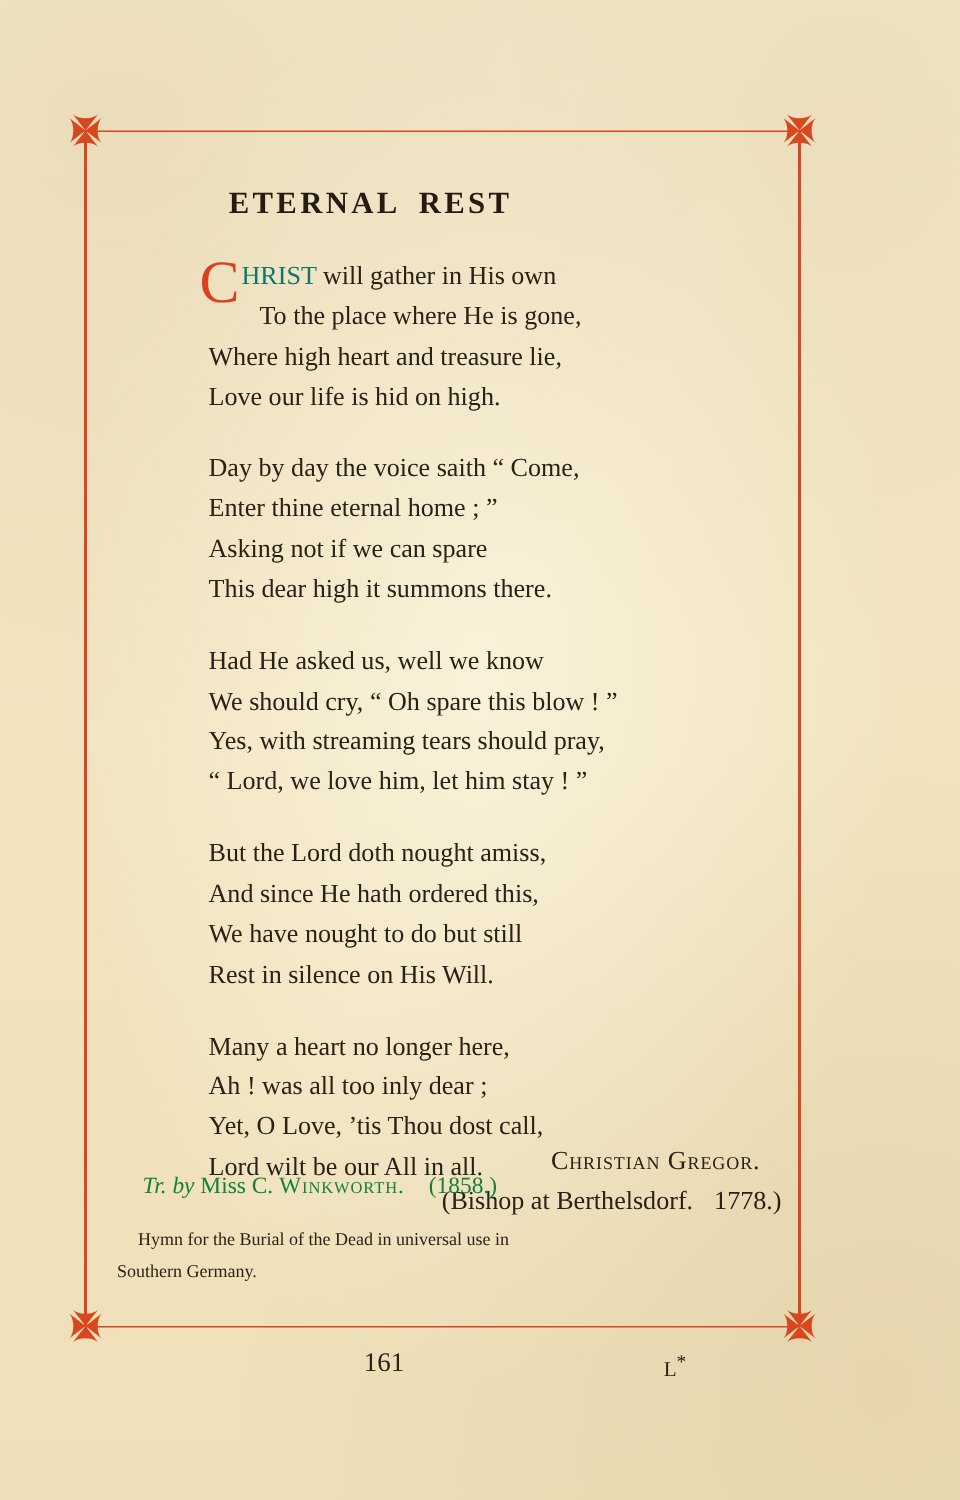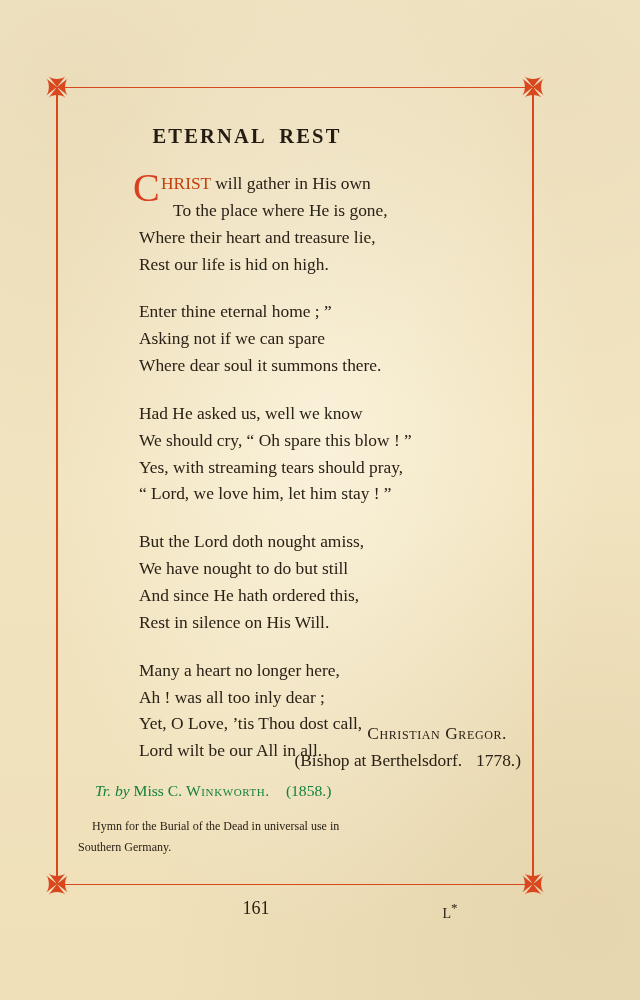--- a/index.html
+++ b/index.html
@@ -100,36 +100,37 @@
     position: absolute;
     left: -6px;
     top: -2px;
     font-size: 40px;
     line-height: 40px;
     color: #d9401f;
     font-weight: normal;
     font-family: "Liberation Serif", "DejaVu Serif", serif;
   }
   .dropcap-pad { display: inline-block; width: 22px; }
-  .redcaps { color: #c2410c; }
+  .redcaps { color: #0f766e; }
 
   
   .author-block {
     position: absolute;
     left: 139px;
     width: 382px;
     top: 720px;
     text-align: right;
     font-size: 17.4px;
     line-height: 26.5px;
     color: #2a2117;
   }
   .smallcaps {
     font-variant: small-caps;
     letter-spacing: 0.6px;
+    margin-top: 40px;
   }
   .author-name { padding-right: 14px; }
   .author-note .gap { display: inline-block; width: 14px; }
 
   .translator {
     position: absolute;
     left: 95px;
     top: 782px;
     font-size: 15.6px;
     color: #15803d;
@@ -207,38 +208,39 @@
 </div>
 
 <div id="content">
 
   <div class="poem-title">ETERNAL REST</div>
 
   <div class="stanzas" id="stanzas">
       <div class="stanza stanza-first">
         <div class="line line-first"><span class="dropcap">C</span><span class="dropcap-pad"></span><span class="redcaps">HRIST</span><span> will gather in His own</span></div>
         <div class="line indent-1">To the place where He is gone,</div>
-        <div class="line">Where their heart and treasure lie,</div>
-        <div class="line">Rest our life is hid on high.</div>
-      </div>
-      <div class="stanza">
+        <div class="line">Where high heart and treasure lie,</div>
+        <div class="line">Love our life is hid on high.</div>
+      </div>
+      <div class="stanza">
+        <div class="line">Day by day the voice saith “ Come,</div>
         <div class="line">Enter thine eternal home ; ”</div>
         <div class="line">Asking not if we can spare</div>
-        <div class="line">Where dear soul it summons there.</div>
+        <div class="line">This dear high it summons there.</div>
       </div>
       <div class="stanza">
         <div class="line">Had He asked us, well we know</div>
         <div class="line">We should cry, “ Oh spare this blow ! ”</div>
         <div class="line">Yes, with streaming tears should pray,</div>
         <div class="line">“ Lord, we love him, let him stay ! ”</div>
       </div>
       <div class="stanza">
         <div class="line">But the Lord doth nought amiss,</div>
+        <div class="line">And since He hath ordered this,</div>
         <div class="line">We have nought to do but still</div>
-        <div class="line">And since He hath ordered this,</div>
         <div class="line">Rest in silence on His Will.</div>
       </div>
       <div class="stanza">
         <div class="line">Many a heart no longer here,</div>
         <div class="line">Ah ! was all too inly dear ;</div>
         <div class="line">Yet, O Love, ’tis Thou dost call,</div>
         <div class="line">Lord wilt be our All in all.</div>
       </div>
     </div>
 

